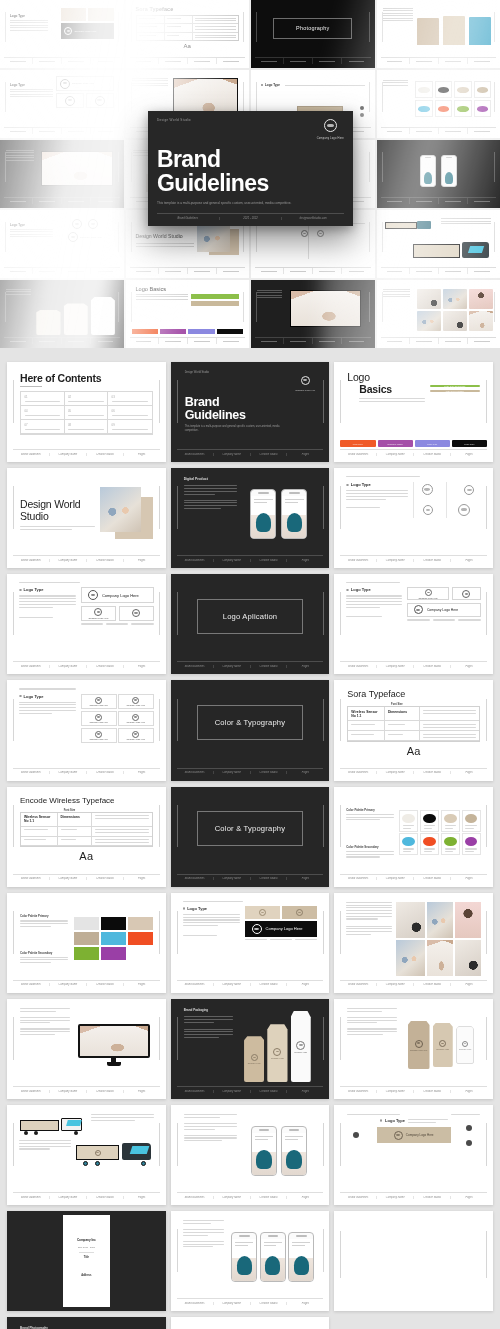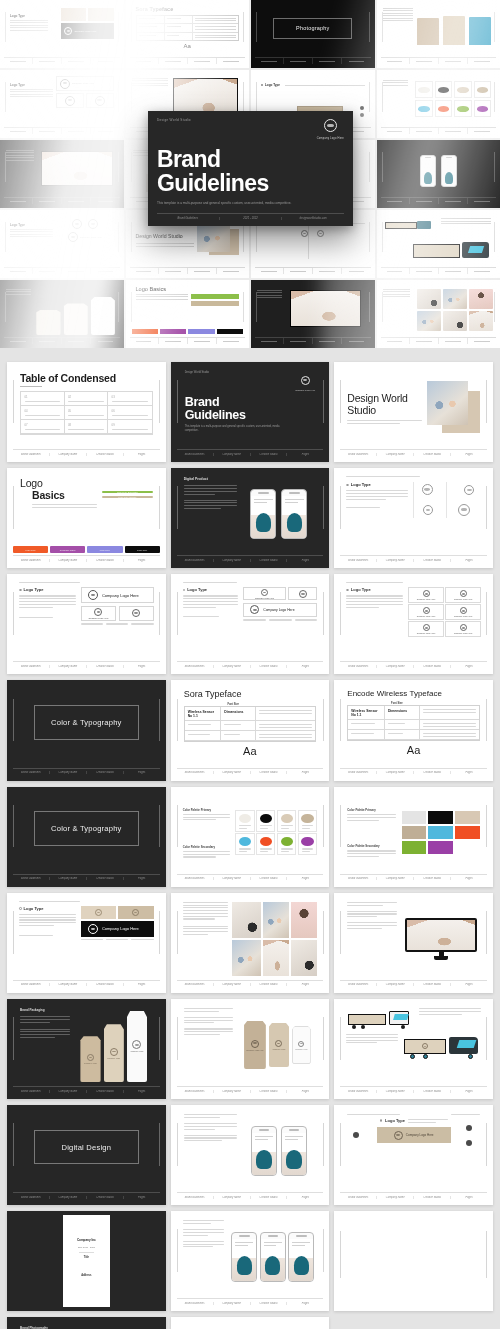--- a/index.html
+++ b/index.html
@@ -793,21 +793,21 @@
       </div>
     </div>
   </div>
 
   <div class="grid-sec">
     <div class="grid">
 
       <div class="slide">
           <div class="sl-in">
             <div class="sl-body rails" style="padding:5px 7px;">
-        <div class="h1 h1b">Table of Condensed</div>
+        <div class="h1 h1b">Here of Contents</div>
         <div style="width:22px;height:1.2px;background:#bbb;margin:2px 0 4px;"></div>
         <div class="toc">
           <div>
                   <div class="num">01</div>
                   <div class="txtlines">
                     <span></span>
                   </div>
                 </div>
           <div>
                   <div class="num">02</div>
@@ -888,45 +888,20 @@
               <i>Brand Guidelines</i>
               <i>Company Name</i>
               <i>Creative Studio</i>
               <i>Pages</i>
             </div>
           </div>
         </div>
 
       <div class="slide">
           <div class="sl-in">
-            <div class="sl-body rails" style="display:flex;align-items:center;gap:5px;padding:0 7px;">
-        <div style="flex:1.2;">
-          <div class="h1">Design World</div>
-          <div class="h1">Studio</div>
-          <div class="txtlines" style="margin-top:4px;">
-                  <span></span>
-                  <span style="width:70%"></span>
-                </div>
-        </div>
-        <div style="flex:.85;position:relative;height:66%;">
-          <div style="position:absolute;right:0;top:18%;width:72%;height:78%;background:#d6c7b2;"></div>
-          <div class="photo ph-office" style="position:absolute;left:0;top:0;width:78%;height:82%;"></div>
-        </div>
-      </div>
-            <div class="sl-foot">
-              <i>Brand Guidelines</i>
-              <i>Company Name</i>
-              <i>Creative Studio</i>
-              <i>Pages</i>
-            </div>
-          </div>
-        </div>
-
-      <div class="slide">
-          <div class="sl-in">
             <div class="sl-body rails" style="padding:4px 7px;">
         <div class="h1">Logo</div>
         <div style="display:flex;gap:5px;align-items:flex-start;">
           <div style="flex:1.3;margin-left:12px;">
             <div class="h1 h1b">Basics</div>
             <div class="txtlines" style="margin-top:3px;">
                     <span></span>
                     <span></span>
                   </div>
           </div>
@@ -945,20 +920,45 @@
                 </div>
           <div class="swatch" style="background:#a44fa8;">
                   <em>Company Name</em>
                 </div>
           <div class="swatch" style="background:#8b88e0;">
                   <em>Logo Type</em>
                 </div>
           <div class="swatch" style="background:#0d0d0d;">
                   <em>Logo Type</em>
                 </div>
+        </div>
+      </div>
+            <div class="sl-foot">
+              <i>Brand Guidelines</i>
+              <i>Company Name</i>
+              <i>Creative Studio</i>
+              <i>Pages</i>
+            </div>
+          </div>
+        </div>
+
+      <div class="slide">
+          <div class="sl-in">
+            <div class="sl-body rails" style="display:flex;align-items:center;gap:5px;padding:0 7px;">
+        <div style="flex:1.2;">
+          <div class="h1">Design World</div>
+          <div class="h1">Studio</div>
+          <div class="txtlines" style="margin-top:4px;">
+                  <span></span>
+                  <span style="width:70%"></span>
+                </div>
+        </div>
+        <div style="flex:.85;position:relative;height:66%;">
+          <div style="position:absolute;right:0;top:18%;width:72%;height:78%;background:#d6c7b2;"></div>
+          <div class="photo ph-office" style="position:absolute;left:0;top:0;width:78%;height:82%;"></div>
         </div>
       </div>
             <div class="sl-foot">
               <i>Brand Guidelines</i>
               <i>Company Name</i>
               <i>Creative Studio</i>
               <i>Pages</i>
             </div>
           </div>
         </div>
@@ -1102,20 +1102,35 @@
       </div>
             <div class="sl-foot">
               <i>Brand Guidelines</i>
               <i>Company Name</i>
               <i>Creative Studio</i>
               <i>Pages</i>
             </div>
           </div>
         </div>
 
+      <div class="slide dark">
+          <div class="sl-in">
+            <div class="sl-body rails">
+        <div class="centerbox">
+                <span>Logo Aplication</span>
+              </div>
+      </div>
+            <div class="sl-foot">
+              <i>Brand Guidelines</i>
+              <i>Company Name</i>
+              <i>Creative Studio</i>
+              <i>Pages</i>
+            </div>
+          </div>
+        </div>
 
       <div class="slide">
           <div class="sl-in">
             <div class="sl-body rails" style="padding:3px 6px;">
         <div class="txtlines" style="width:40%;">
                 <span></span>
               </div>
         <div style="display:flex;gap:5px;margin-top:4px;">
           <div style="flex:.9;">
             <div style="display:flex;align-items:center;gap:2px;">
@@ -1776,35 +1791,20 @@
       </div>
             <div class="sl-foot">
               <i>Brand Guidelines</i>
               <i>Company Name</i>
               <i>Creative Studio</i>
               <i>Pages</i>
             </div>
           </div>
         </div>
 
-      <div class="slide dark">
-          <div class="sl-in">
-            <div class="sl-body rails">
-        <div class="centerbox">
-                <span>Digital Design</span>
-              </div>
-      </div>
-            <div class="sl-foot">
-              <i>Brand Guidelines</i>
-              <i>Company Name</i>
-              <i>Creative Studio</i>
-              <i>Pages</i>
-            </div>
-          </div>
-        </div>
 
       <div class="slide">
           <div class="sl-in">
             <div class="sl-body rails" style="display:flex;gap:5px;padding:4px 7px;">
         <div style="flex:.85;">
                 <div class="txtlines">
                   <span></span>
                   <span style="width:68%"></span>
                 </div>
           <div class="txtlines" style="margin-top:5px;">

